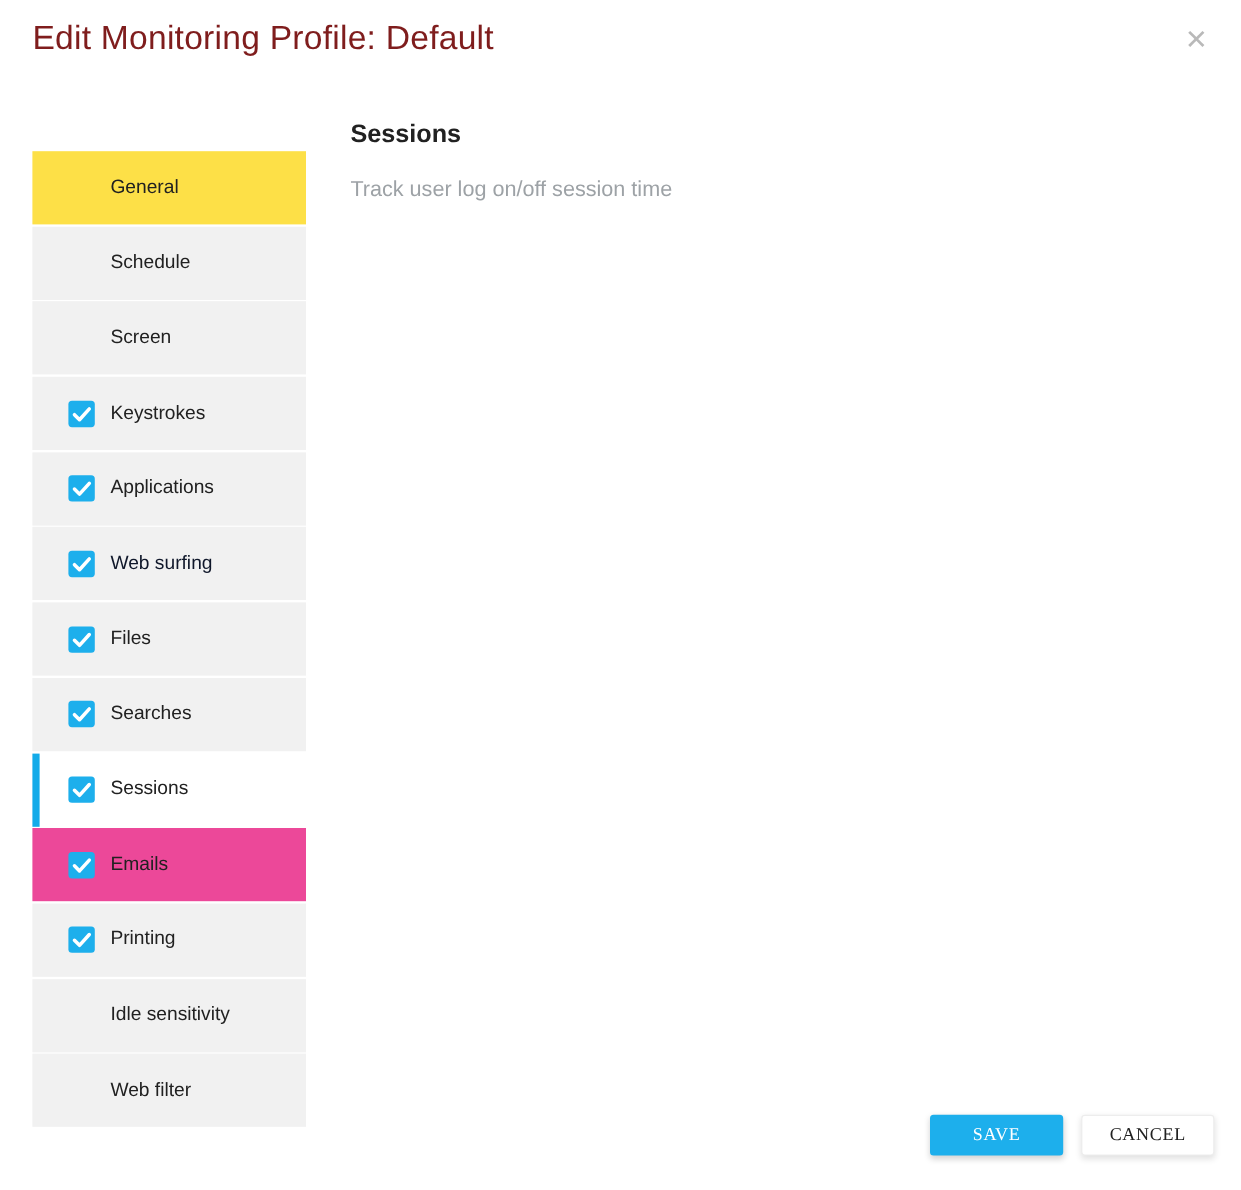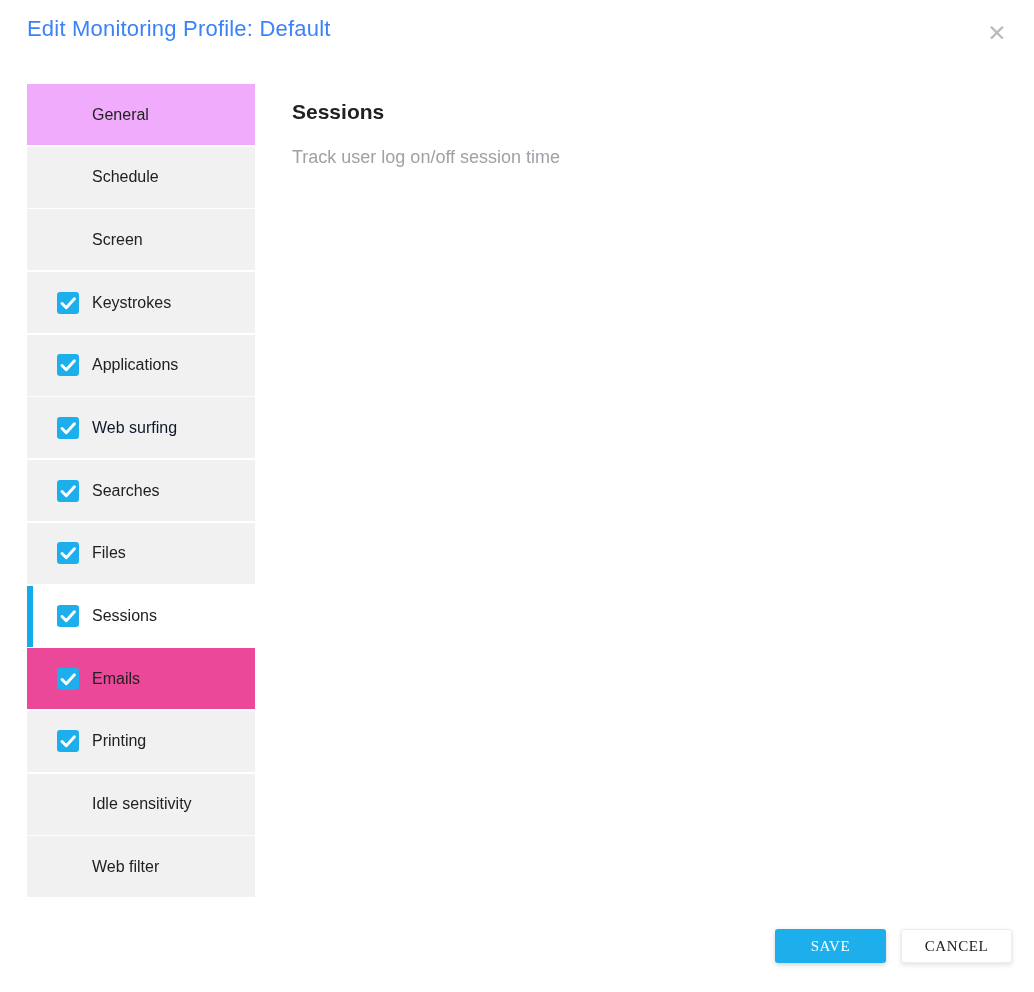--- a/index.html
+++ b/index.html
@@ -14,23 +14,23 @@
     background: #ffffff;
     overflow: hidden;
   }
 
   
   .dialog-title {
     position: absolute;
     left: 27px;
     top: 16px;
     margin: 0;
-    font-size: 22px;
+    font-size: 28px;
     font-weight: 400;
-    color: #3b82f6;
+    color: #7f1d1d;
     letter-spacing: 0.2px;
   }
   .close-btn {
     position: absolute;
     top: 20px;
     right: 24px;
     width: 26px;
     height: 26px;
     line-height: 26px;
     text-align: center;
@@ -128,21 +128,21 @@
 </style>
 </head>
 <body>
 
 <div class="dialog">
 
   <h1 class="dialog-title">Edit Monitoring Profile: Default</h1>
   <span class="close-btn" style="color: rgb(185, 185, 185);">✕</span>
 
   <div class="sidebar" id="sidebar">
-      <div class="side-item" style="background: #f0abfc;">
+      <div class="side-item" style="background: #fde047; margin-top: 42px;">
         <span style="color: rgb(33, 33, 33);">General</span>
       </div>
       <div class="side-item" style="background: rgb(241, 241, 241);">
         <span style="color: rgb(33, 33, 33);">Schedule</span>
       </div>
       <div class="side-item" style="background: rgb(241, 241, 241); align-items: center;">
         <span style="color: rgb(33, 33, 33);">Screen</span>
       </div>
       <div class="side-item" style="background: rgb(241, 241, 241);">
         <span class="cbx checked" style="background: rgb(29, 175, 236);">
@@ -167,29 +167,29 @@
           </svg>
         </span>
         <span style="color: #0f172a;">Web surfing</span>
       </div>
       <div class="side-item" style="background: rgb(241, 241, 241);">
         <span class="cbx checked" style="background: rgb(29, 175, 236);">
           <svg viewBox="0 0 24 24">
             <path d="M5.5 12.6l4.6 4.6 8.9-9.8" fill="none" stroke="#ffffff" stroke-width="3.2" stroke-linecap="round" stroke-linejoin="round"></path>
           </svg>
         </span>
+        <span style="color: rgb(33, 33, 33);">Files</span>
+      </div>
+      <div class="side-item" style="background: rgb(241, 241, 241);">
+        <span class="cbx checked" style="background: rgb(29, 175, 236);">
+          <svg viewBox="0 0 24 24">
+            <path d="M5.5 12.6l4.6 4.6 8.9-9.8" fill="none" stroke="#ffffff" stroke-width="3.2" stroke-linecap="round" stroke-linejoin="round"></path>
+          </svg>
+        </span>
         <span style="color: rgb(33, 33, 33);">Searches</span>
-      </div>
-      <div class="side-item" style="background: rgb(241, 241, 241);">
-        <span class="cbx checked" style="background: rgb(29, 175, 236);">
-          <svg viewBox="0 0 24 24">
-            <path d="M5.5 12.6l4.6 4.6 8.9-9.8" fill="none" stroke="#ffffff" stroke-width="3.2" stroke-linecap="round" stroke-linejoin="round"></path>
-          </svg>
-        </span>
-        <span style="color: rgb(33, 33, 33);">Files</span>
       </div>
       <div class="side-item selected" style="background: rgb(255, 255, 255); border-left-color: rgb(19, 171, 233);">
         <span class="cbx checked" style="background: rgb(29, 175, 236);">
           <svg viewBox="0 0 24 24">
             <path d="M5.5 12.6l4.6 4.6 8.9-9.8" fill="none" stroke="#ffffff" stroke-width="3.2" stroke-linecap="round" stroke-linejoin="round"></path>
           </svg>
         </span>
         <span style="color: rgb(33, 33, 33);">Sessions</span>
       </div>
       <div class="side-item" style="background: #ec4899;">

